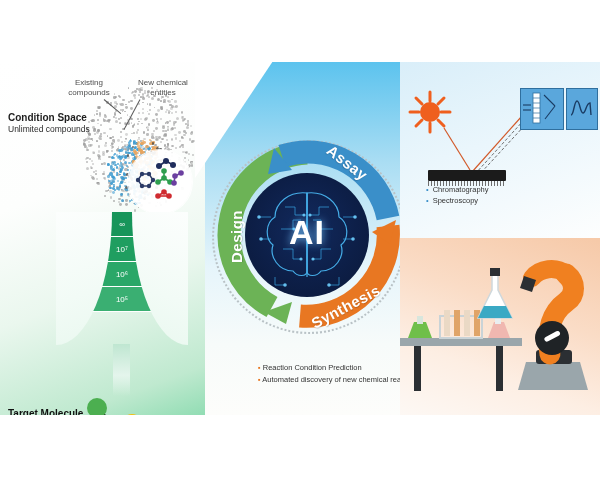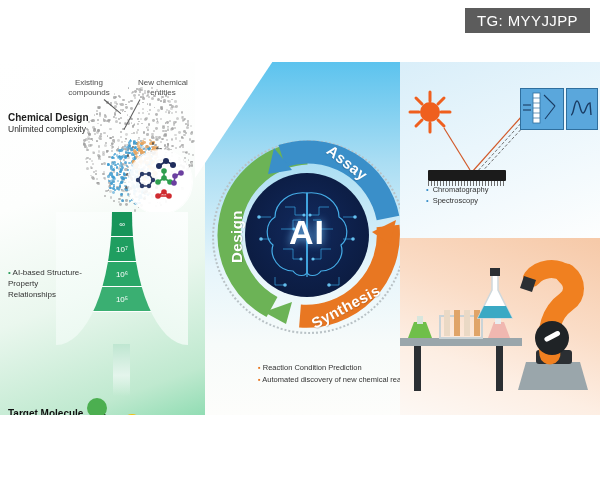--- a/index.html
+++ b/index.html
@@ -1142,40 +1142,36 @@
             </g>
         </svg>
       </div>
 
       <div class="lbl" id="lbl-existing">Existing compounds</div>
       <div class="lbl" id="lbl-new">New chemical entities</div>
       <div class="leader" style="left:104px;top:37px;width:22px;transform:rotate(40deg);"></div>
       <div class="leader" style="left:140px;top:37px;width:34px;transform:rotate(118deg);"></div>
 
       <div id="title-cs">
-        <div class="t1">Chemical Design</div>
-        <div class="t2">Unlimited complexity</div>
+        <div class="t1">Condition Space</div>
+        <div class="t2">Unlimited compounds</div>
       </div>
 
       <div id="funnel">
         <div class="ftier" style="top:0;height:25px;width:128px;background:#17955a;">∞</div>
         <div class="ftier" style="top:25px;height:25px;width:128px;background:#1f9e60;">10⁷</div>
         <div class="ftier" style="top:50px;height:25px;width:128px;background:#2aa768;">10⁶</div>
         <div class="ftier" style="top:75px;height:25px;width:128px;background:#3aaf72;">10⁵</div>
         <div class="fcut" id="fcut-l"></div>
         <div class="fcut" id="fcut-r"></div>
       </div>
 
       <div style="position:absolute;left:113px;top:282px;width:17px;height:52px;
                   background:linear-gradient(180deg,#bfe6d1 0%,#e4f5ec 60%,rgba(240,250,245,0) 100%);"></div>
 
-      <div id="bullet-left">
-        <span class="bd">•</span>
-        <span>AI-based Structure-Property Relationships</span>
-      </div>
 
       <div id="target-txt">
         <div class="t1">Target Molecule</div>
 
       </div>
 
       <svg id="target-mol" viewBox="0 0 70 62">
         <g stroke="#1b1b1b" stroke-width="3.4">
           <line x1="17" y1="14" x2="32" y2="30"></line>
           <line x1="32" y1="30" x2="52" y2="30"></line>
@@ -1353,14 +1349,13 @@
 
         <path d="M124 38 L120 50 L132 54 L136 42 Z" fill="#2b2f33"></path>
         <path d="M92 36 L98 36 L98 52 L112 80 L78 80 L92 52 Z" fill="#ffffff" stroke="#cfd8dc" stroke-width="1.5"></path>
         <path d="M84 68 L106 68 L112 80 L78 80 Z" fill="#3aa9c4"></path>
         <rect x="90" y="30" width="10" height="8" fill="#2b2f33"></rect>
       </svg>
     </div>
 
   </div>
 
-  <div id="tg-badge">TG: MYYJJPP</div>
 </div>
 
 </body></html>

